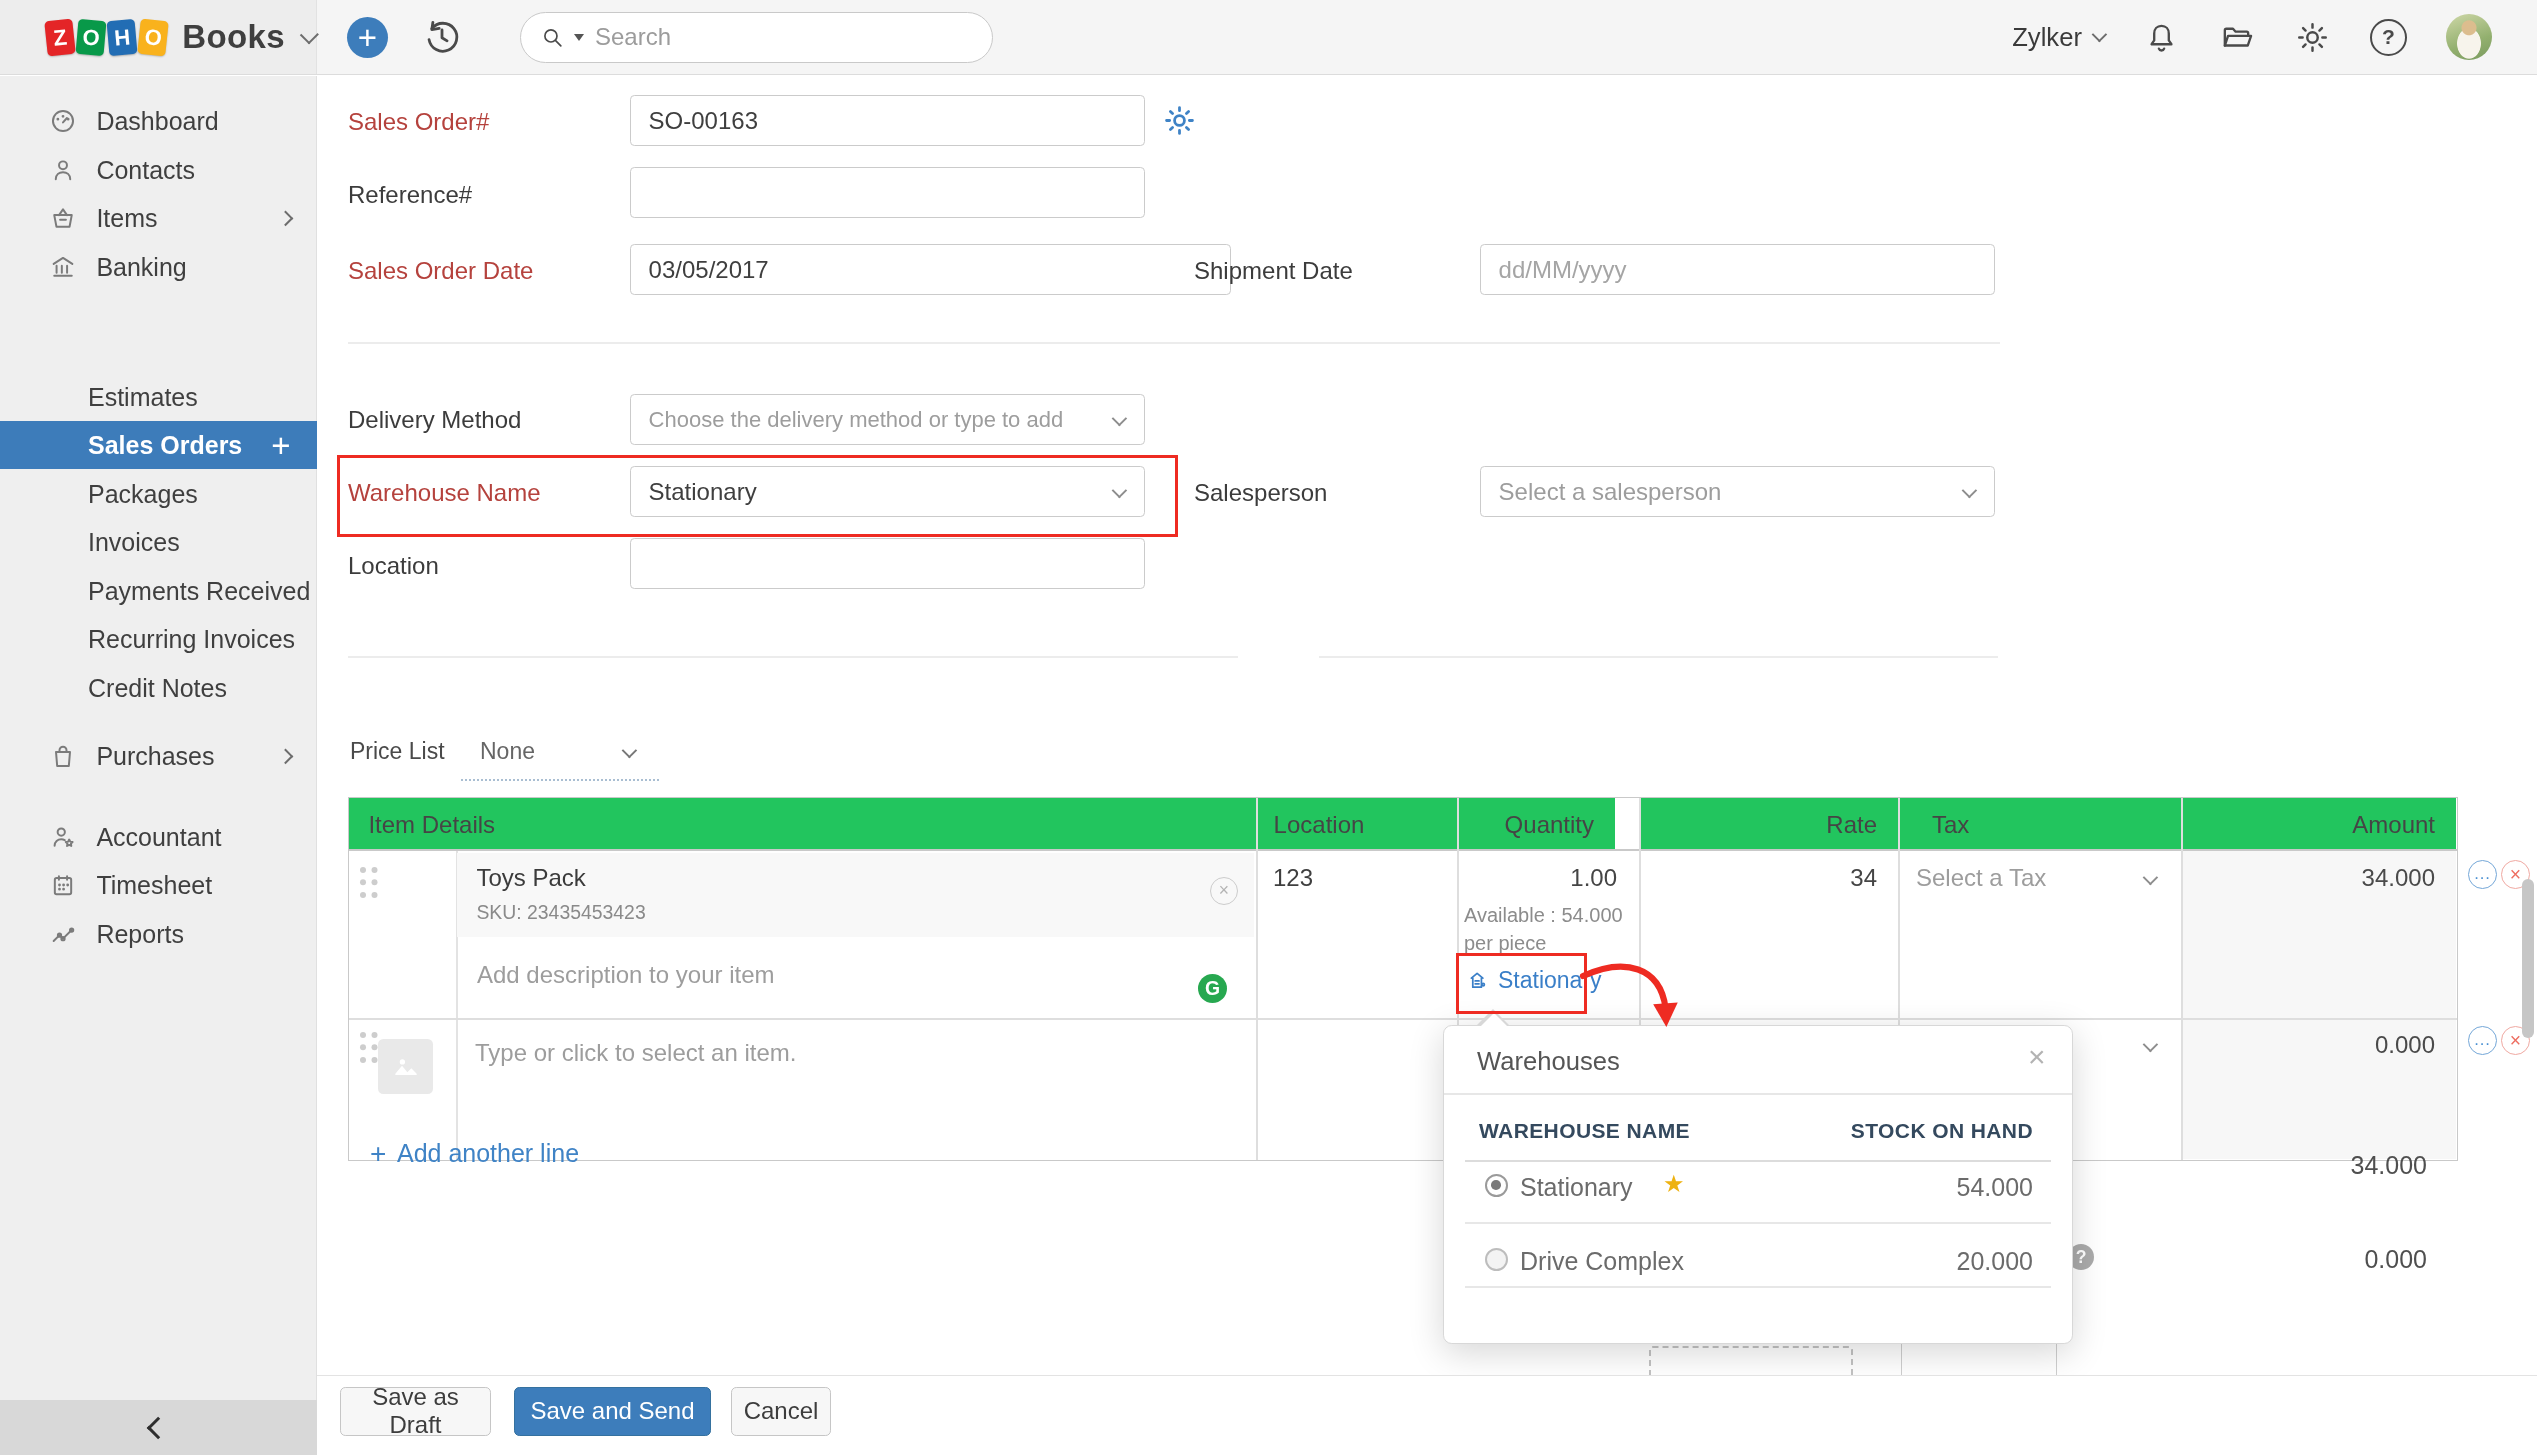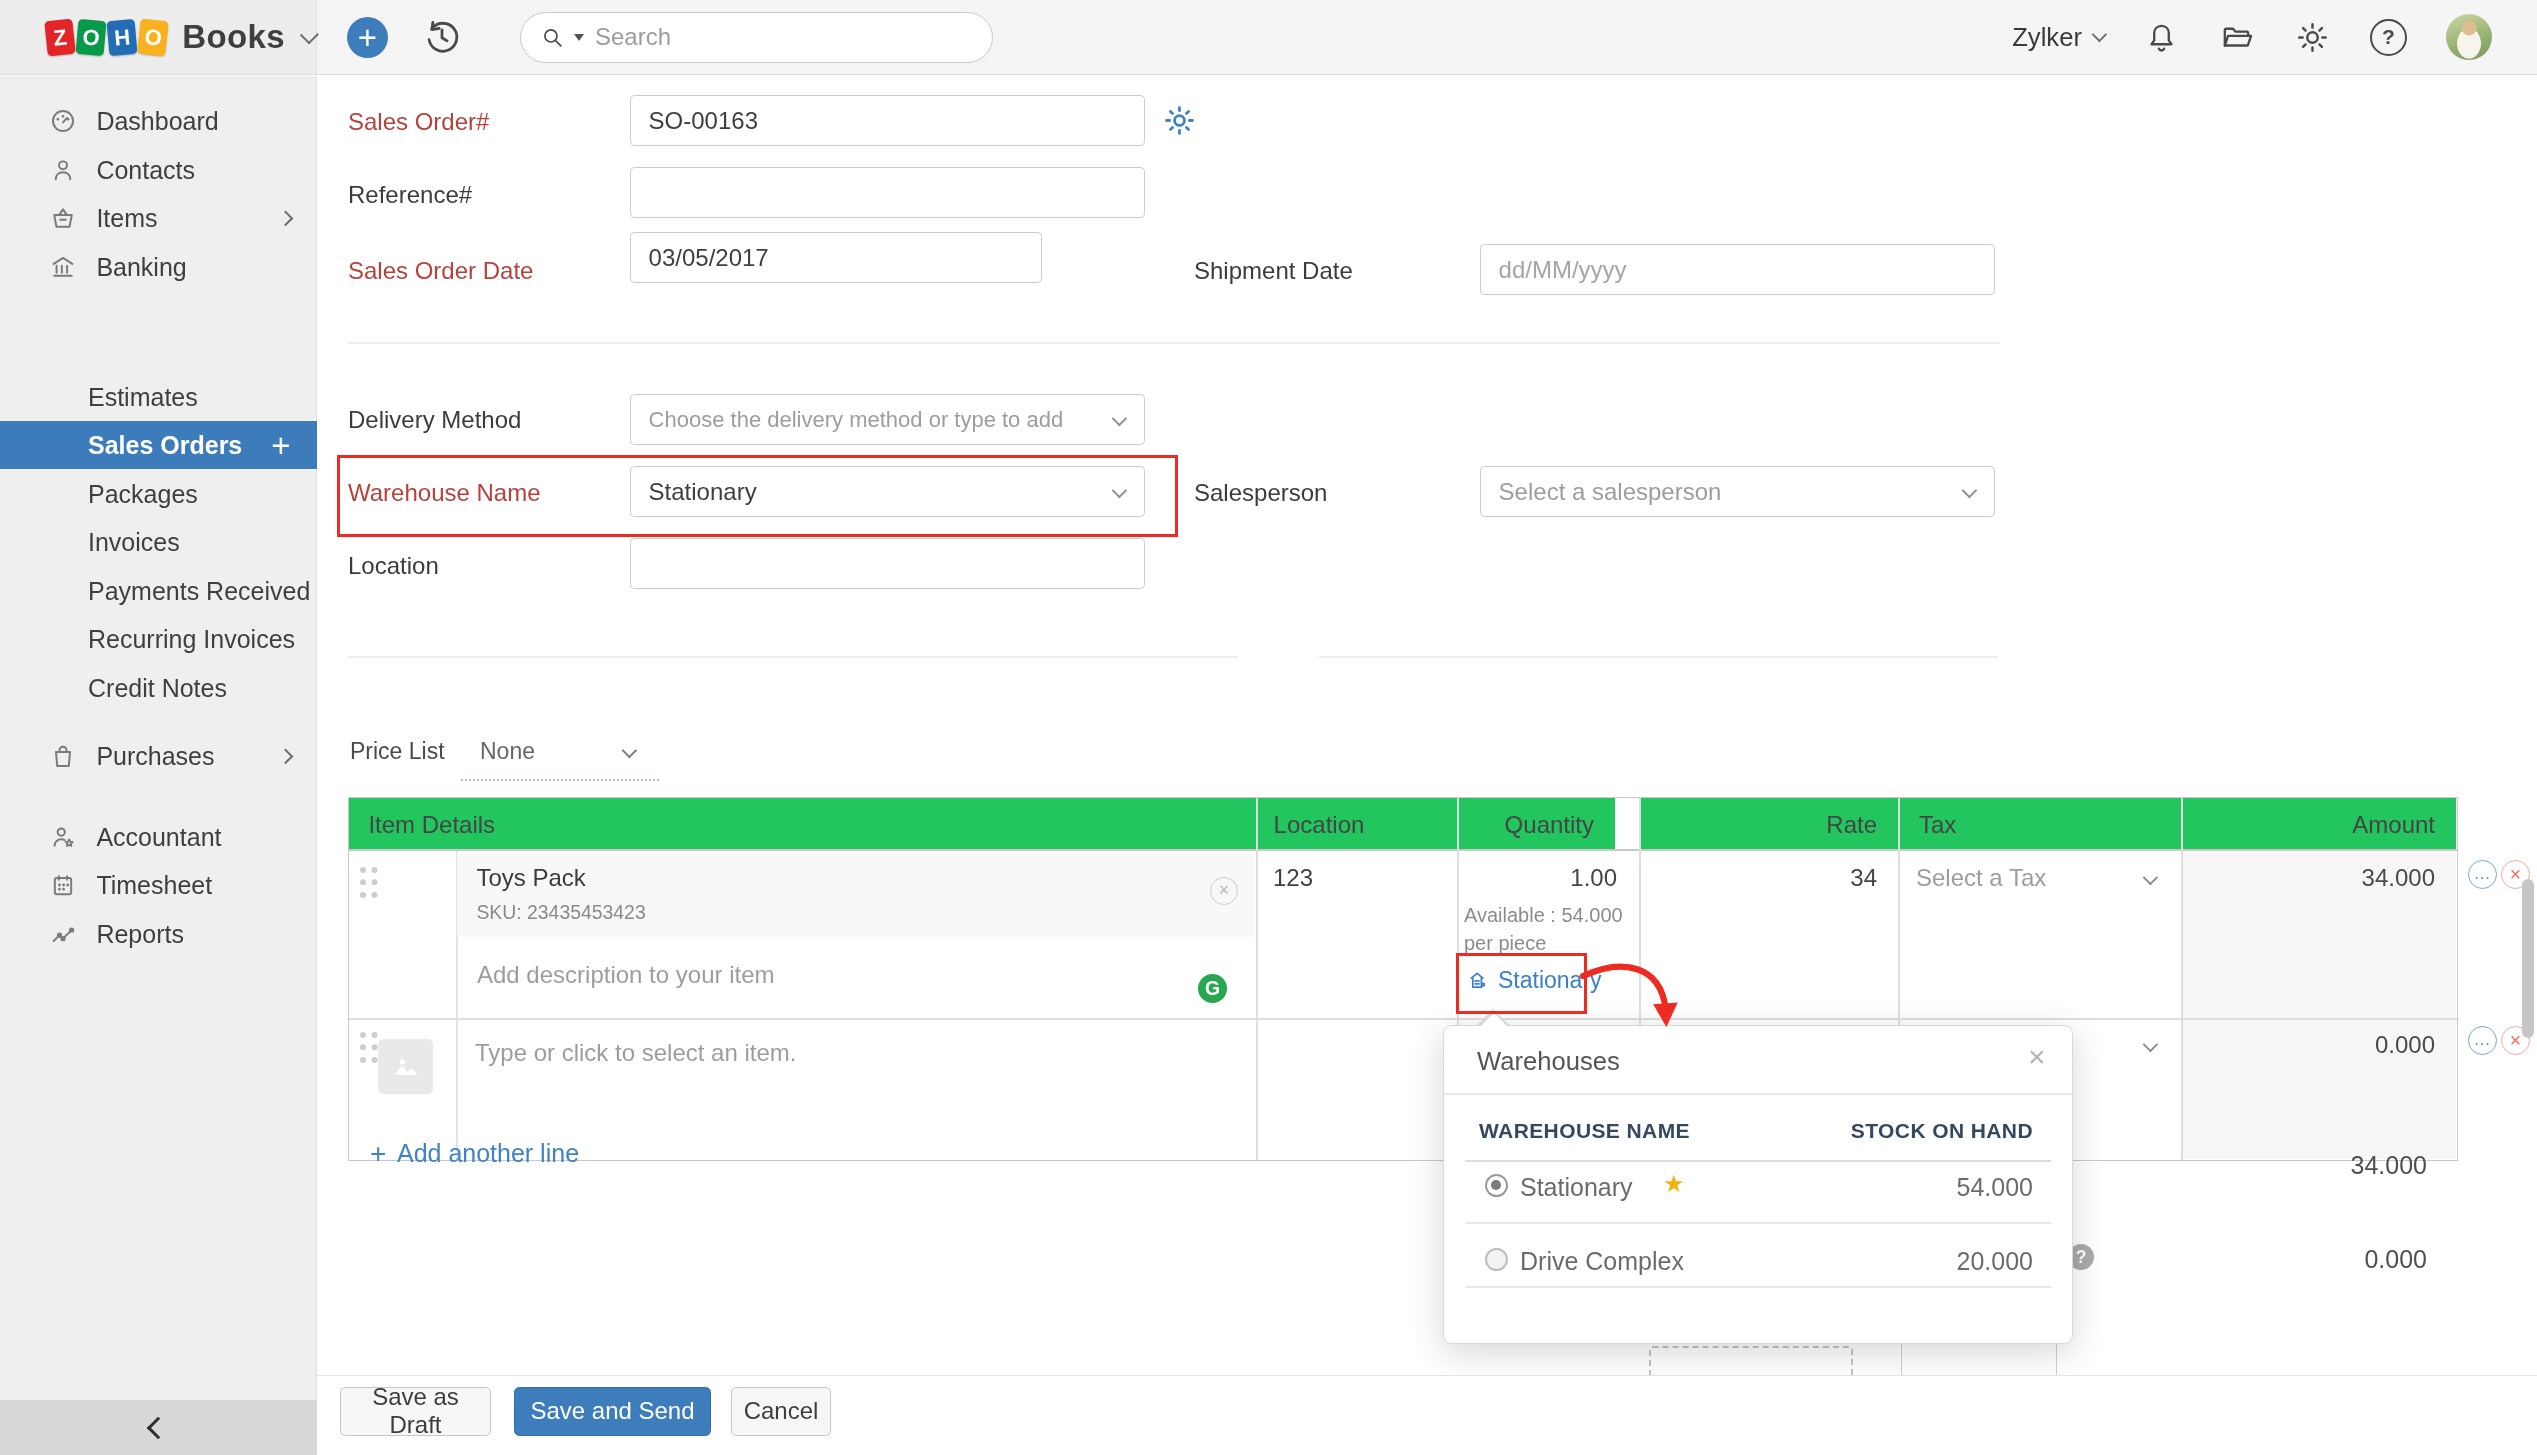--- a/index.html
+++ b/index.html
@@ -284,21 +284,21 @@
   <input class="inp" style="left: 630px; top: 95px; width: 515px;" value="SO-00163">
   <svg class="abs" style="left:1161px;top:102px;fill:none;stroke:#3f83c6;stroke-width:1.8;stroke-linecap:round" width="37" height="37" viewBox="0 0 24 24">
     <circle cx="12" cy="12" r="3.2"></circle>
     <path d="M12 3.6 v2 M12 18.4 v2 M3.6 12 h2 M18.4 12 h2 M6.1 6.1 l1.4 1.4 M16.5 16.5 l1.4 1.4 M17.9 6.1 l-1.4 1.4 M7.5 16.5 l-1.4 1.4"></path>
   </svg>
 
   <div class="lbl" style="left:348px;top:181px">Reference#</div>
   <input class="inp" style="left: 630px; top: 167px; width: 515px;">
 
   <div class="lbl red" style="left:348px;top:257px">Sales Order Date</div>
-  <input class="inp" style="left: 630px; top: 232px; width: 412px;" value="03/05/2017">
+  <input class="inp" style="left: 630px; top: 244px; width: 601px;" value="03/05/2017">
 
   <div class="lbl" style="left:1194px;top:257px">Shipment Date</div>
   <input class="inp" style="left: 1480px; top: 244px; width: 515px;" placeholder="dd/MM/yyyy">
 
   <div class="divider" style="left:348px;top:342px;width:1652px"></div>
 
   <div class="lbl" style="left:348px;top:406px">Delivery Method</div>
   <div class="sel" style="left:630px;top:394px;width:515px">
     <span class="ph" style="font-size:22px">Choose the delivery method or type to add</span>
     <span class="chev sm"></span>
@@ -329,21 +329,21 @@
   </div>
   <span class="chev sm abs" style="left:624px;top:745px;border-color:#777"></span>
   <div class="abs" style="left:461px;top:779px;width:198px;border-top:2.6px dotted #a9bed2"></div>
 </div>
 
 <div class="table">
   <div class="th" style="left:0;width:907px;padding-left:19.4px">Item Details</div>
   <div class="th" style="left:907px;width:202px;padding-left:17.6px">Location</div>
   <div class="th" style="left:1108px;width:158px;justify-content:flex-end;padding-right:21px">Quantity</div>
   <div class="th" style="left:1290px;width:259px;justify-content:flex-end;padding-right:21px">Rate</div>
-  <div class="th" style="left:1549px;width:335px;padding-left:21px">Tax</div>
+  <div class="th" style="left:1549px;width:335px;padding-left:34px">Tax</div>
   <div class="th" style="left:1832px;width:275px;justify-content:flex-end;padding-right:21px">Amount</div>
   <div class="th-line"></div>
 
   <div class="abs" style="left:1832px;top:53px;width:275px;height:308px;background:#f7f7f7"></div>
 
   <div class="vline" style="left:907px"></div>
   <div class="vline" style="left:1108px"></div>
   <div class="vline" style="left:1290px"></div>
   <div class="vline" style="left:1549px"></div>
   <div class="vline" style="left:1832px"></div>

